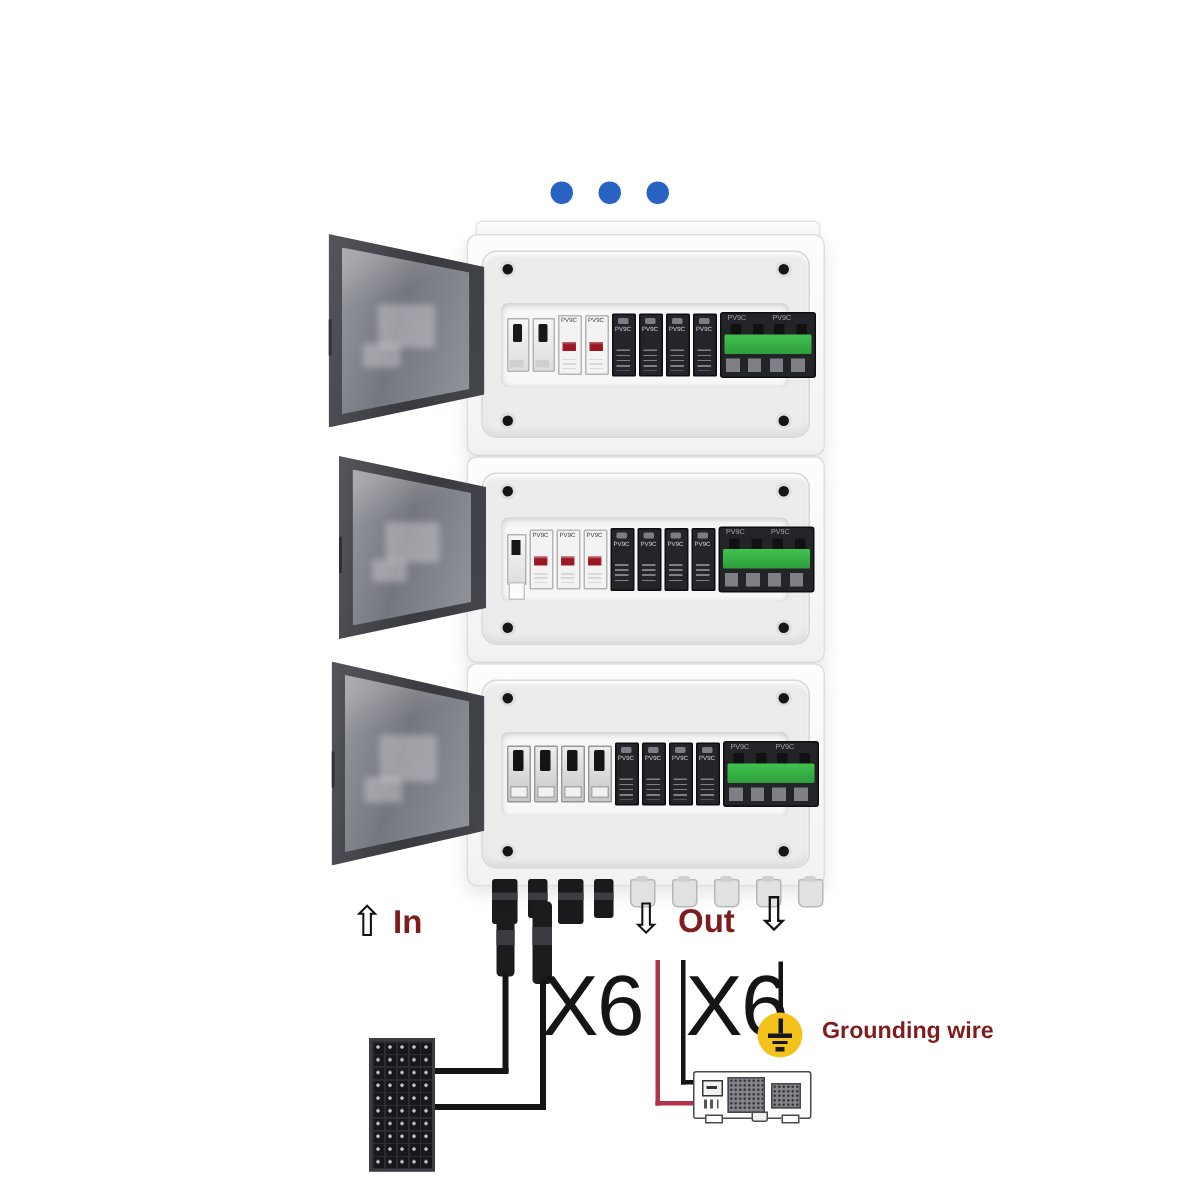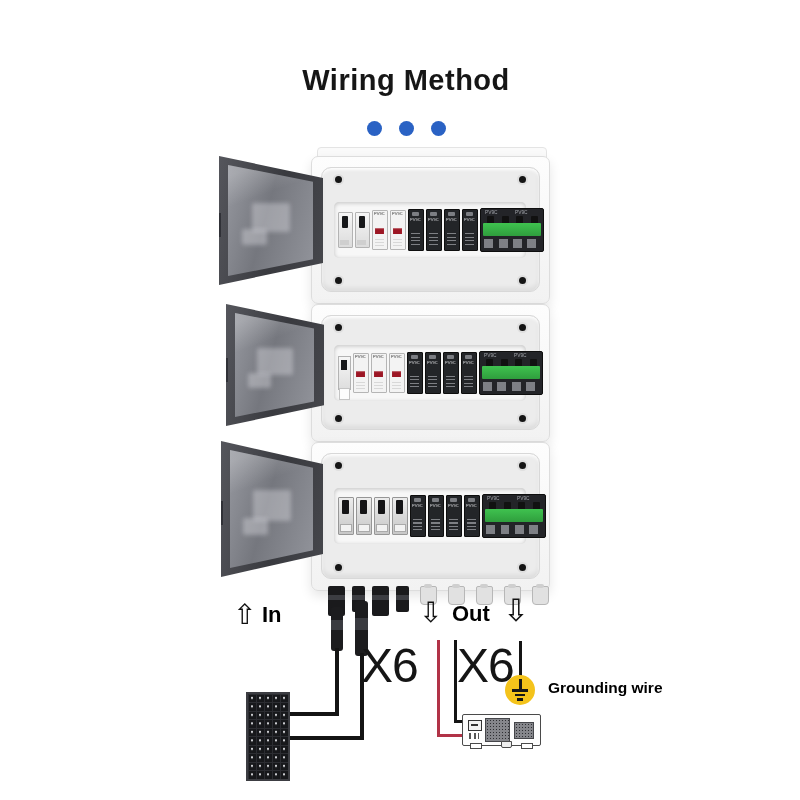--- a/index.html
+++ b/index.html
@@ -96,24 +96,24 @@
   .w-redh{left:437px;top:734px;width:27px;height:3px;background:var(--wire-red,#b13347);}
   .w-blkv{left:454px;top:640px;width:3px;height:83px;}
   .w-blkh{left:454px;top:720px;width:12px;height:3px;}
   .w-gnd{left:519px;top:641px;width:3px;height:36px;}
 
   
   .arrow{position:absolute;font-family:"DejaVu Sans",sans-serif;color:#111;line-height:1;}
   .ar-in{left:233px;top:601px;font-size:28px;}
   .ar-out1{left:419px;top:599px;font-size:28px;}
   .ar-out2{left:503px;top:595px;font-size:31px;}
-  .lbl{position:absolute;color:#000000;}
+  .lbl{position:absolute;color:#7f1d1d;}
   .lbl-in{left:262px;top:602px;font-size:22px;font-weight:700;}
   .lbl-out{left:452px;top:601px;font-size:22px;font-weight:700;}
-  .x6{position:absolute;font-size:48px;font-weight:400;letter-spacing:-1px;color:#151515;}
+  .x6{position:absolute;font-size:57px;font-weight:400;letter-spacing:-1px;color:#151515;}
   .x6-in{left:361px;top:638px;} .x6-out{left:457px;top:638px;}
   .lbl-ground{left:548px;top:679px;font-size:15.5px;font-weight:700;}
   .lbl-inverter{left:452px;top:741px;width:100px;text-align:center;font-size:22px;font-weight:700;}
 
   
   .gnd-circle{position:absolute;left:505px;top:675px;width:30px;height:30px;border-radius:50%;
     background:var(--yellow,#f4c31b);}
   .gnd-circle i{position:absolute;background:#161616;display:block;}
   .gnd-stem{left:13.5px;top:4px;width:3px;height:10px;}
   .gnd-b1{left:7px;top:14px;width:16px;height:2.6px;}
@@ -142,21 +142,20 @@
   .vent2{left:51px;top:7px;width:18px;height:15px;}
   .inv-foot{position:absolute;bottom:-4px;width:10px;height:4px;background:#fff;border:1px solid #4a4a4a;}
   .f1{left:7px;} .f2{right:7px;}
   .inv-port{position:absolute;left:38px;bottom:-3px;width:9px;height:5px;background:#eee;border:1px solid #4a4a4a;border-radius:0 0 2px 2px;}
 </style>
 </head>
 <body>
 
 <div class="canvas">
 
-  <h1 class="title">Wiring Method</h1>
   <div class="dots">
       <span class="dot"></span>
       <span class="dot"></span>
       <span class="dot"></span>
     </div>
 
   <div class="topcap"></div>
 
   <div class="box box1">
     <div class="face">

